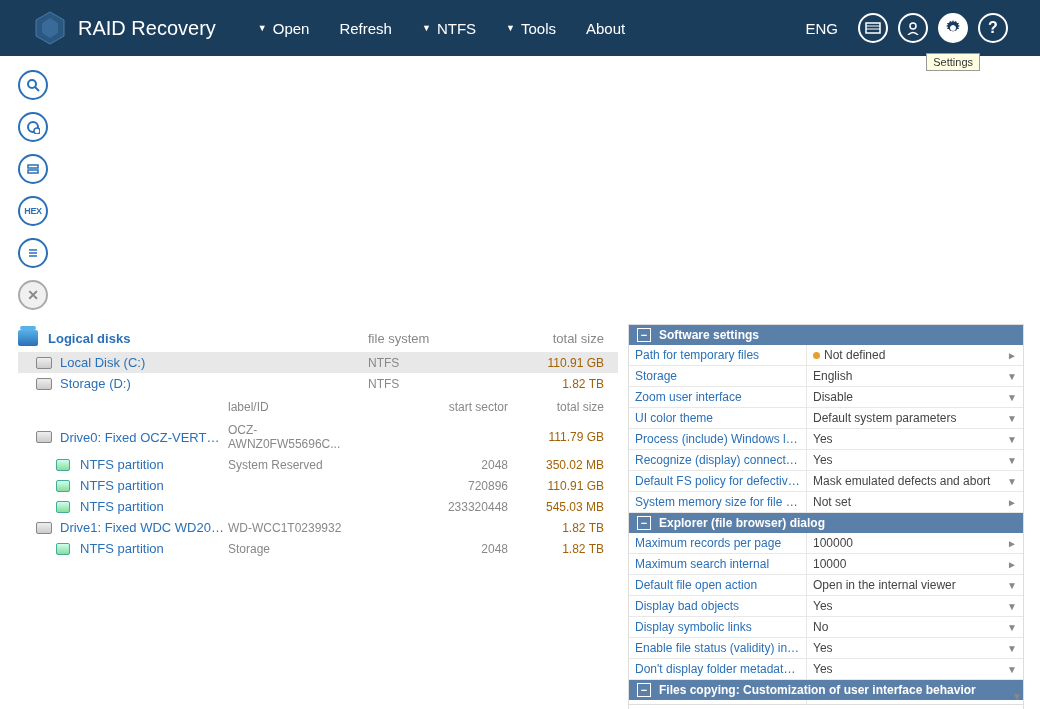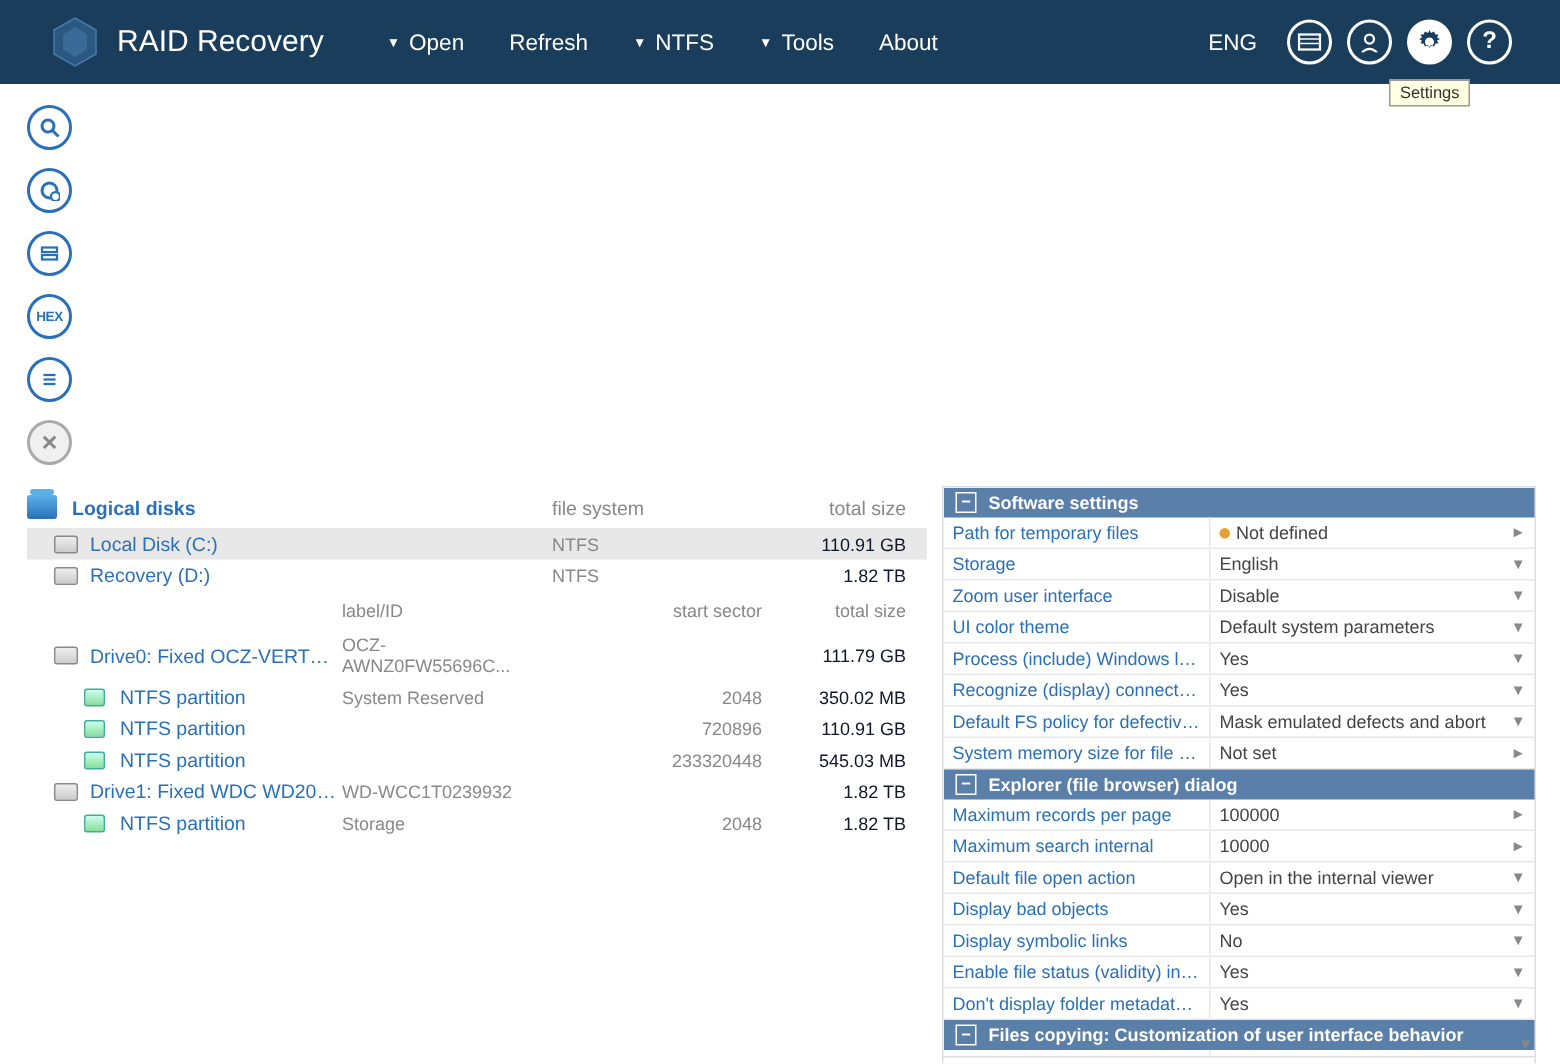--- a/index.html
+++ b/index.html
@@ -37,21 +37,21 @@
 .col-fs { width: 140px; text-align: left; }
 .col-size { width: 110px; text-align: right; padding-right: 14px; }
 .col-start { width: 140px; text-align: right; }
 
 .disk-row { display: flex; align-items: center; padding: 3px 0 3px 18px; font-size: 13px; color: #2a70b8; cursor: pointer; }
 .disk-row.selected { background: #e8e8e8; }
 .disk-row .row-icon { width: 18px; margin-right: 6px; display: flex; align-items: center; }
 .disk-row .row-name { flex: 1; white-space: nowrap; overflow: hidden; text-overflow: ellipsis; }
 .disk-row .row-fs { width: 140px; color: #888; font-size: 12px; }
 .disk-row .row-start { width: 140px; text-align: right; color: #888; font-size: 12px; }
-.disk-row .row-size { width: 110px; text-align: right; color: #0f172a; font-size: 12px; padding-right: 14px; }
+.disk-row .row-size { width: 110px; text-align: right; color: #a16207; font-size: 12px; padding-right: 14px; }
 .disk-row.child { padding-left: 38px; }
 
 
 .hdd-icon { width: 16px; height: 12px; border: 1px solid #888; border-radius: 2px; background: linear-gradient(#eee,#ccc); position: relative; }
 .part-icon { width: 14px; height: 12px; border: 1px solid #4a9; border-radius: 2px; background: linear-gradient(#cfe,#8d9); }
 .stack-icon { width: 20px; height: 16px; background: linear-gradient(#5ab0e8,#2a70b8); border-radius: 2px; position: relative; }
 .stack-icon::before { content:''; position: absolute; top:-4px; left:2px; width:16px; height:4px; background:#5ab0e8; border-radius:2px; }
 
 
 .settings-panel { flex: 1; overflow-y: auto; border: 1px solid #ddd; font-size: 12px; position: relative; }
@@ -178,21 +178,21 @@
             <span class="hdd-icon"></span>
           </span>
     <span class="row-name">Local Disk (C:)</span>
     <span class="row-fs">NTFS</span>
     <span class="row-size">110.91 GB</span>
         </div>
         <div class="disk-row">
           <span class="row-icon">
             <span class="hdd-icon"></span>
           </span>
-    <span class="row-name">Recovery (D:)</span>
+    <span class="row-name">Storage (D:)</span>
     <span class="row-fs">NTFS</span>
     <span class="row-size">1.82 TB</span>
         </div>
       </div>
 
     <div class="cols">
       <span class="col-name"></span>
       <span class="col-fs">label/ID</span>
       <span class="col-start">start sector</span>
       <span class="col-size">total size</span>

